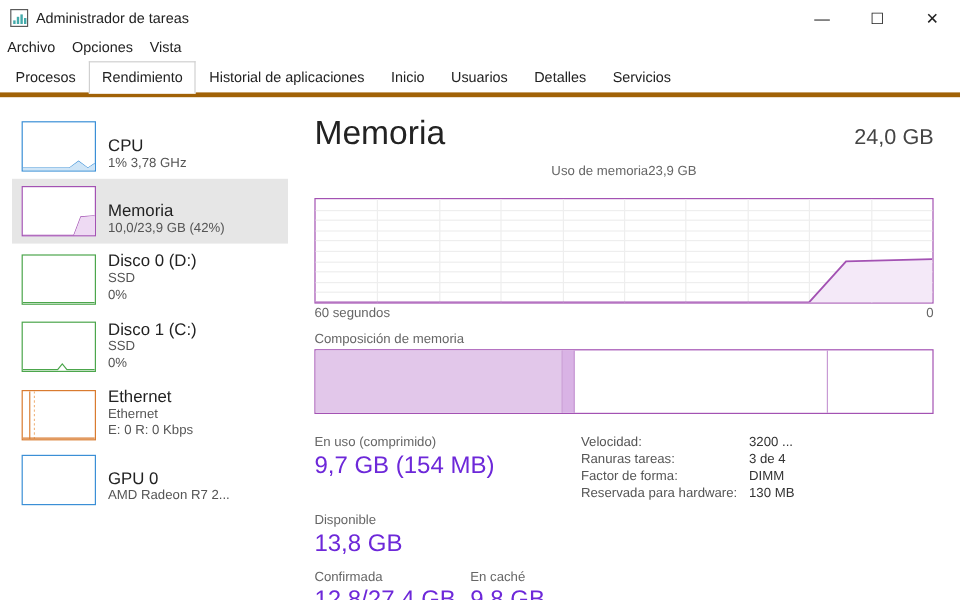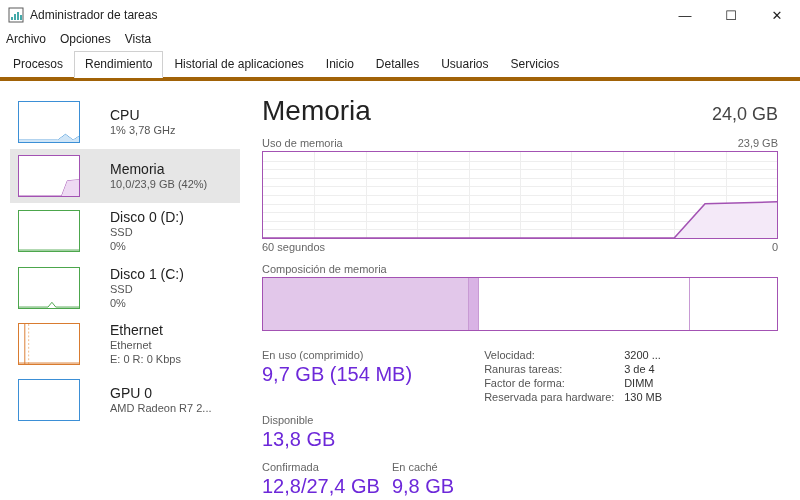--- a/index.html
+++ b/index.html
@@ -14,33 +14,33 @@
 .menubar { display: flex; padding: 2px 6px 4px 6px; gap: 14px; font-size: 12px; }
 .menubar span { cursor: pointer; }
 
 .tabs { display: flex; border-bottom: 4px solid #a16207; padding-left: 2px; }
 .tab { padding: 5px 10px 6px 10px; font-size: 12px; cursor: pointer; border: 1px solid transparent; position: relative; top: 1px; }
 .tab.active { border: 1px solid #d0d0d0; border-bottom: 1px solid #fff; background: #fff; }
 
 .content { display: flex; height: calc(500px - 30px - 24px - 28px); }
 
 .sidebar { width: 240px; padding: 14px 0 0 10px; overflow-y: auto; }
-.side-item { display: flex; align-items: center; padding: 6px 8px; cursor: pointer; border-radius: 0; gap: 20px; }
+.side-item { display: flex; align-items: flex-end; padding: 6px 8px; cursor: pointer; border-radius: 0; }
 .side-item.selected { background: #e6e6e6; }
 .thumb { width: 62px; height: 42px; border: 1px solid #ccc; margin-right: 10px; position: relative; flex-shrink: 0; background: #fff; }
 .thumb svg { position: absolute; inset: 0; width: 100%; height: 100%; }
 .side-text .hdr { font-size: 14px; color: #222; }
 .side-text .sub { font-size: 11px; color: #555; line-height: 1.3; }
 
 .main { flex: 1; padding: 14px 22px 0 22px; }
 .main-header { display: flex; justify-content: space-between; align-items: baseline; margin-bottom: 10px; }
 .main-title { font-size: 28px; font-weight: 350; }
 .main-total { font-size: 18px; color: #444; }
 
-.graph-label-row { display: flex; justify-content: space-between; font-size: 11px; color: #666; margin-bottom: 2px; }
+.graph-label-row { display: flex; justify-content: center; font-size: 11px; color: #666; margin-bottom: 16px; }
 
 .usage-graph { height: 88px; border: 1px solid #a352b3; background: #fff; position: relative; margin-bottom: 2px; }
 .usage-graph .grid-v { position: absolute; top: 0; bottom: 0; width: 1px; background: #eee; }
 .usage-graph .grid-h { position: absolute; left: 0; right: 0; height: 1px; background: #eee; }
 .usage-graph svg { position: absolute; inset: 0; width: 100%; height: 100%; }
 
 .graph-footer { display: flex; justify-content: space-between; font-size: 11px; color: #666; margin-bottom: 10px; }
 
 .comp-label { font-size: 11px; color: #666; margin-bottom: 2px; }
 .comp-bar { height: 54px; border: 1px solid #a352b3; display: flex; position: relative; margin-bottom: 18px; }
@@ -83,22 +83,22 @@
   <span>Archivo</span>
   <span>Opciones</span>
   <span>Vista</span>
 </div>
 
 <div class="tabs">
   <div class="tab">Procesos</div>
   <div class="tab active">Rendimiento</div>
   <div class="tab">Historial de aplicaciones</div>
   <div class="tab">Inicio</div>
+  <div class="tab">Usuarios</div>
   <div class="tab">Detalles</div>
-  <div class="tab">Usuarios</div>
   <div class="tab">Servicios</div>
 </div>
 
 <div class="content">
 
   <div class="sidebar">
 
     <div class="side-item">
       <div class="thumb" style="border-color:#3b8fd6">
         <svg viewBox="0 0 62 42" preserveAspectRatio="none">

